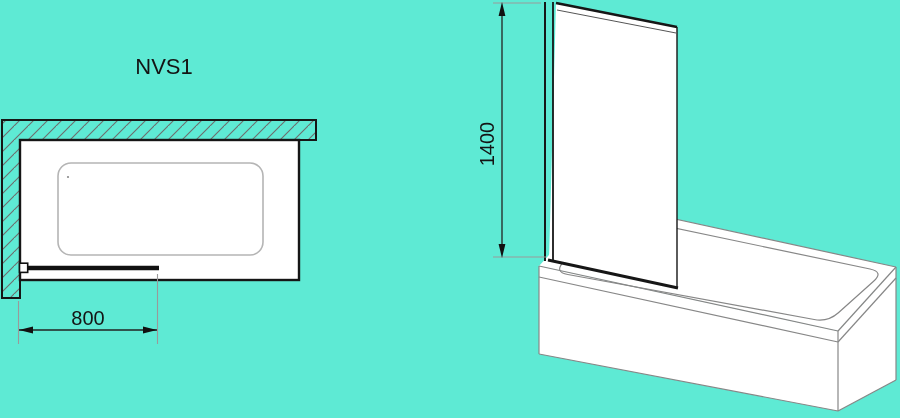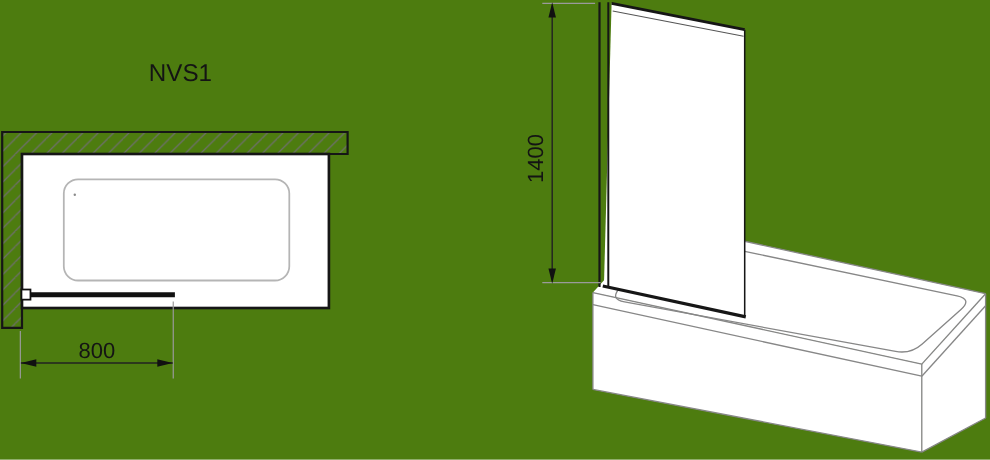--- a/index.html
+++ b/index.html
@@ -1,19 +1,19 @@
 <!DOCTYPE html>
 <html><head>
 <meta charset="utf-8">
 <style>
   html,body{margin:0;padding:0;background:#ffffff;}
   .canvas{
     position:relative;
     width:900px;height:418px;
-    background:#4d7c0f;
+    background:#5eead4;
     font-family:"Liberation Sans", sans-serif;
     overflow:hidden;
   }
   svg{display:block;}
   text{fill:#141414;}
   .title-text{font-size:22px;}
   .dim-text{font-size:20px;}
 </style>
 </head>
 <body>

